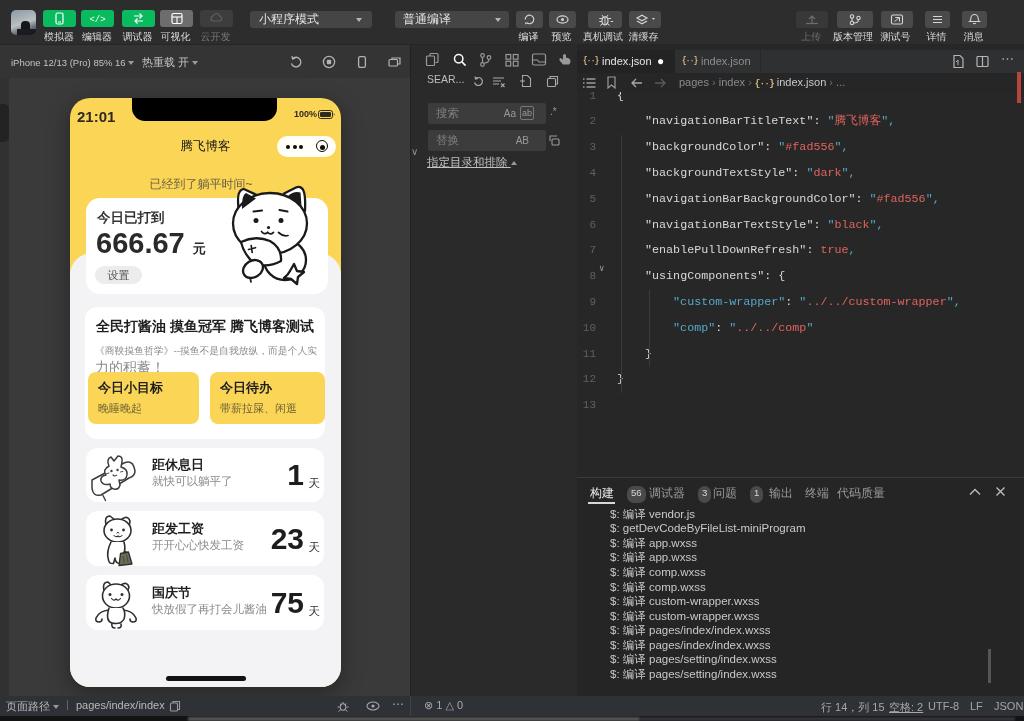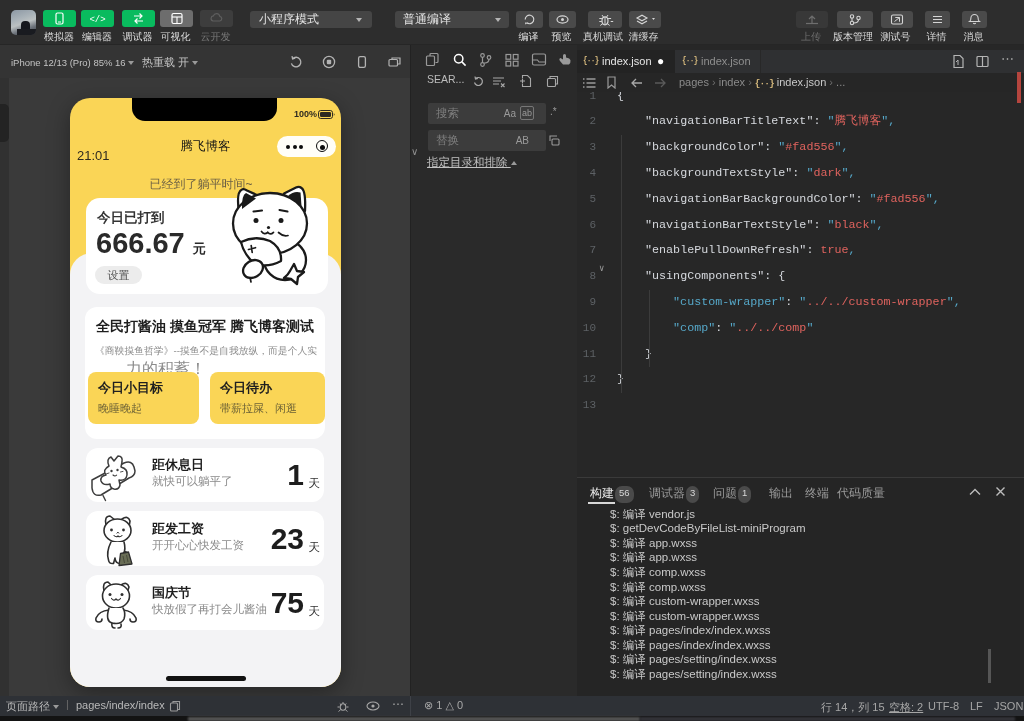--- a/index.html
+++ b/index.html
@@ -39,21 +39,21 @@
 #breadcrumb{position:absolute;left:0;top:28px;width:447px;height:19px;background:#262626;color:#8b8b8b;font-size:11px;}
 #code{position:absolute;left:0;top:47px;width:447px;height:432px;background:#272727;font-family:"Liberation Mono",monospace;font-size:11.7px;}
 .cl{position:absolute;left:0;width:447px;height:25.8px;line-height:25.8px;white-space:pre;}
 .ln{position:absolute;width:17px;left:2px;text-align:right;color:#5d6165;font-size:11px;}
 .ck{color:#d6d9de;}
 .cs{color:#e0635e;}
 .cq{color:#56a8c9;}
 
 #console{position:absolute;left:0;top:432px;width:447px;height:219px;background:#252525;border-top:1px solid #3a3a3a;}
 .ctab{position:absolute;top:7px;font-size:12px;color:#9a9a9a;white-space:nowrap;}
-.badge{display:inline-block;min-width:10px;height:17px;padding:0 4px;background:#4a4a4a;border-radius:7px;color:#d8d8d8;font-size:9.5px;line-height:13px;text-align:center;margin-left:1px;position:relative;top:-1px;}
+.badge{display:inline-block;min-width:10px;height:17px;padding:0 4px;background:#4a4a4a;border-radius:7px;color:#d8d8d8;font-size:9.5px;line-height:13px;text-align:center;margin-left:13px;position:relative;top:-1px;}
 .logline{position:absolute;left:35px;font-size:11.5px;color:#c9c9c9;white-space:nowrap;}
 
 #statusbar{position:absolute;left:0;top:696px;width:1024px;height:20px;background:#2e3136;color:#a6a6a6;font-size:11px;}
 #bottomstrip{position:absolute;left:0;top:716px;width:1024px;height:5px;background:#131313;}
 </style></head>
 <body>
 <div id="stage">
 <div id="toolbar">
  <div class="abs" style="left:11px;top:10px;width:25px;height:25px;border-radius:5px;overflow:hidden;background:linear-gradient(160deg,#8b97a3 0%,#aab3b9 35%,#bcc1c2 52%,#6f757d 72%,#2e3138 100%);">
    <div class="abs" style="left:10px;top:11px;width:9px;height:14px;background:#15171d;border-radius:4px 4px 0 0;"></div>
@@ -178,21 +178,21 @@
  <svg class="abs" style="left:386px;top:9px;" width="17" height="16" viewBox="0 0 17 16">
         <rect x="3" y="5.5" width="8.5" height="6.5" rx="1" fill="none" stroke="#b3b3b3" stroke-width="1.2"></rect>
         <path d="M6 5.5 v-1.5 h8 v6 h-2.5" fill="none" stroke="#b3b3b3" stroke-width="1.2"></path>
       </svg>
 </div>
 <div id="simpanel">
  <div class="abs" style="left:0;top:0;width:9px;height:618px;background:#313131;"></div>
  <div class="abs" style="left:0;top:26px;width:9px;height:38px;background:#232323;border-radius:0 5px 5px 0;"></div>
  <div id="phone">
    <div id="notch"></div>
-   <div class="abs" style="left:7px;top:10px;font-size:13px;color:#2e2a20;font-weight:normal;margin-top:40px;">21:01</div>
+   <div class="abs" style="left:7px;top:10px;font-size:15px;color:#2e2a20;font-weight:bold;">21:01</div>
    <div class="abs" style="right:24px;top:11px;font-size:9px;color:#2e2a20;font-weight:bold;">100%</div>
    <svg class="abs" style="right:5px;top:11.5px;" width="18" height="9" viewBox="0 0 18 9">
           <rect x="0.5" y="0.5" width="14" height="8" rx="2.2" fill="none" stroke="#2e2a20" stroke-width="1"></rect>
           <rect x="2" y="2" width="11" height="5" rx="1.2" fill="#2e2a20"></rect>
           <path d="M15.8 3 a2 2 0 0 1 0 3 z" fill="#2e2a20"></path>
         </svg>
    <div class="abs" style="left:0;top:40px;width:271px;text-align:center;font-size:12.5px;color:#141414;font-weight:500;">腾飞博客</div>
    <div class="abs" style="left:207px;top:37.5px;width:59px;height:21px;background:#fffef8;border-radius:10.5px;">
      <span class="abs" style="left:9px;top:9px;width:4.2px;height:4.2px;border-radius:50%;background:#0c0c0c;"></span>
      <span class="abs" style="left:15.5px;top:9px;width:4.2px;height:4.2px;border-radius:50%;background:#0c0c0c;"></span>
@@ -227,21 +227,21 @@
 <circle cx="40.5" cy="43.5" r="1.6" fill="#1a1a1a"></circle>
 <path d="M33.5 47.5 q2.8 3.8 6.2 0.8 q2.6 3.2 5.8 0" stroke="#1a1a1a" stroke-width="1.7" fill="none" stroke-linecap="round"></path>
 <path d="M50.5 48.5 q5 4.5 9.5 3" stroke="#1a1a1a" stroke-width="1.7" fill="none" stroke-linecap="round"></path>
 <path d="M20.5 65.5 l7-1.8 M23.2 61.5 l1 7" stroke="#1a1a1a" stroke-width="1.7" stroke-linecap="round"></path>
 <path d="M22 93.5 l1 4.5" stroke="#1a1a1a" stroke-width="1.7" stroke-linecap="round"></path>
 </svg>
         </div>
    <div class="pcard" style="left:15px;top:209px;width:240px;height:132px;">
      <div class="abs" style="left:0;top:11px;width:240px;text-align:center;font-size:14px;font-weight:bold;color:#1e1e1e;white-space:nowrap;">全民打酱油 摸鱼冠军 腾飞博客测试</div>
      <div class="abs" style="left:10px;top:38px;font-size:9.8px;color:#8b8b8b;white-space:nowrap;">《商鞅摸鱼哲学》--摸鱼不是自我放纵，而是个人实</div>
-          <div class="abs" style="left:10px;top:51.5px;font-size:16px;color:#8b8b8b;margin-left:31px;">力的积蓄！</div>
+          <div class="abs" style="left:10px;top:51.5px;font-size:14px;color:#8b8b8b;">力的积蓄！</div>
      <div class="ycard" style="left:125px;top:65px;width:115px;height:52px;">
        <div class="abs" style="left:10px;top:7px;font-size:13px;font-weight:bold;color:#1f1f1f;">今日待办</div>
        <div class="abs" style="left:10px;top:29px;font-size:11px;color:#6e6336;">带薪拉屎、闲逛</div>
      </div>
      <div class="ycard" style="left:3px;top:65px;width:111px;height:52px;">
        <div class="abs" style="left:10px;top:7px;font-size:13px;font-weight:bold;color:#1f1f1f;">今日小目标</div>
        <div class="abs" style="left:10px;top:29px;font-size:11px;color:#6e6336;">晚睡晚起</div>
      </div>
    </div>
    <div class="pcard" style="left:16px;top:350px;width:238px;height:54px;">

